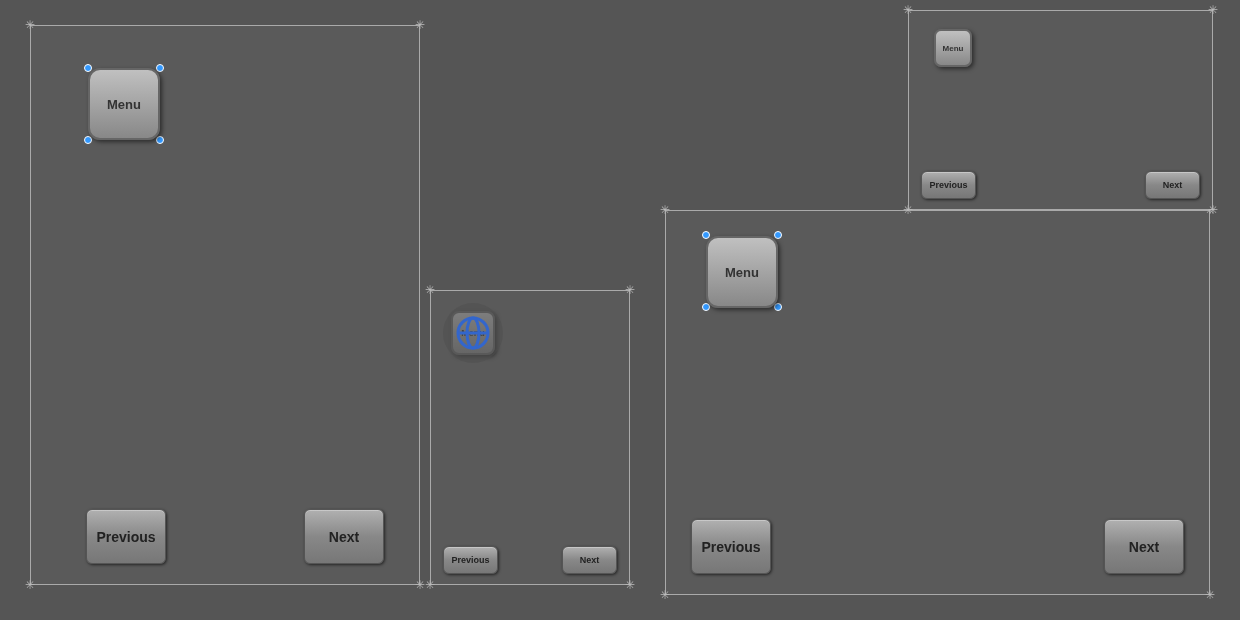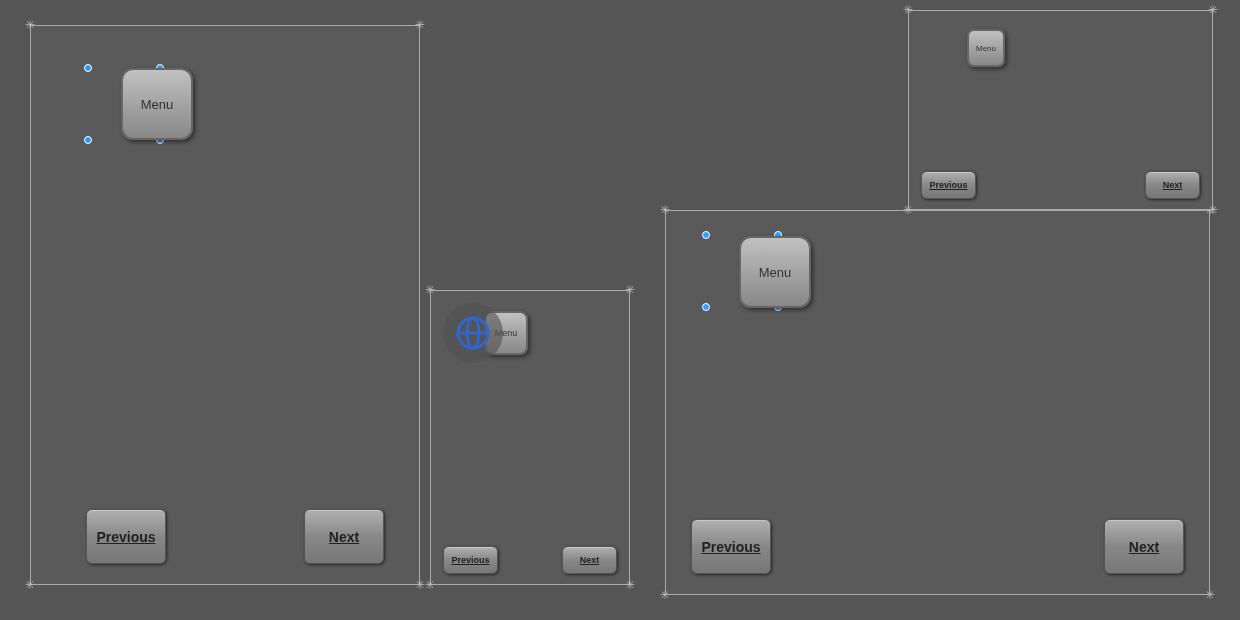--- a/index.html
+++ b/index.html
@@ -23,22 +23,21 @@
       border: 2px solid #666666;
       border-radius: 12px;
       cursor: pointer;
       position: absolute;
       display: flex;
       align-items: center;
       justify-content: center;
       box-shadow: 2px 2px 4px rgba(0,0,0,0.5);
       color: #333;
       font-size: 11px;
-      font-weight: normal;
-      margin-left: 33px;
+      font-weight: bold;
     }
 
     
     .handle {
       position: absolute;
       width: 8px;
       height: 8px;
       background: #3399ff;
       border: 1px solid #ffffff;
       border-radius: 50%;
@@ -50,21 +49,20 @@
       background: linear-gradient(180deg, #b0b0b0 0%, #888888 50%, #777777 100%);
       border: 1px solid #555555;
       border-radius: 6px;
       cursor: pointer;
       display: flex;
       align-items: center;
       justify-content: center;
       color: #222222;
       font-weight: bold;
       box-shadow: 1px 1px 3px rgba(0,0,0,0.6), inset 0 1px 0 rgba(255,255,255,0.3);
-      text-decoration: underline;
     }
 
     
     #panel1 {
       left: 30px;
       top: 25px;
       width: 390px;
       height: 560px;
       background: #5a5a5a;
     }

